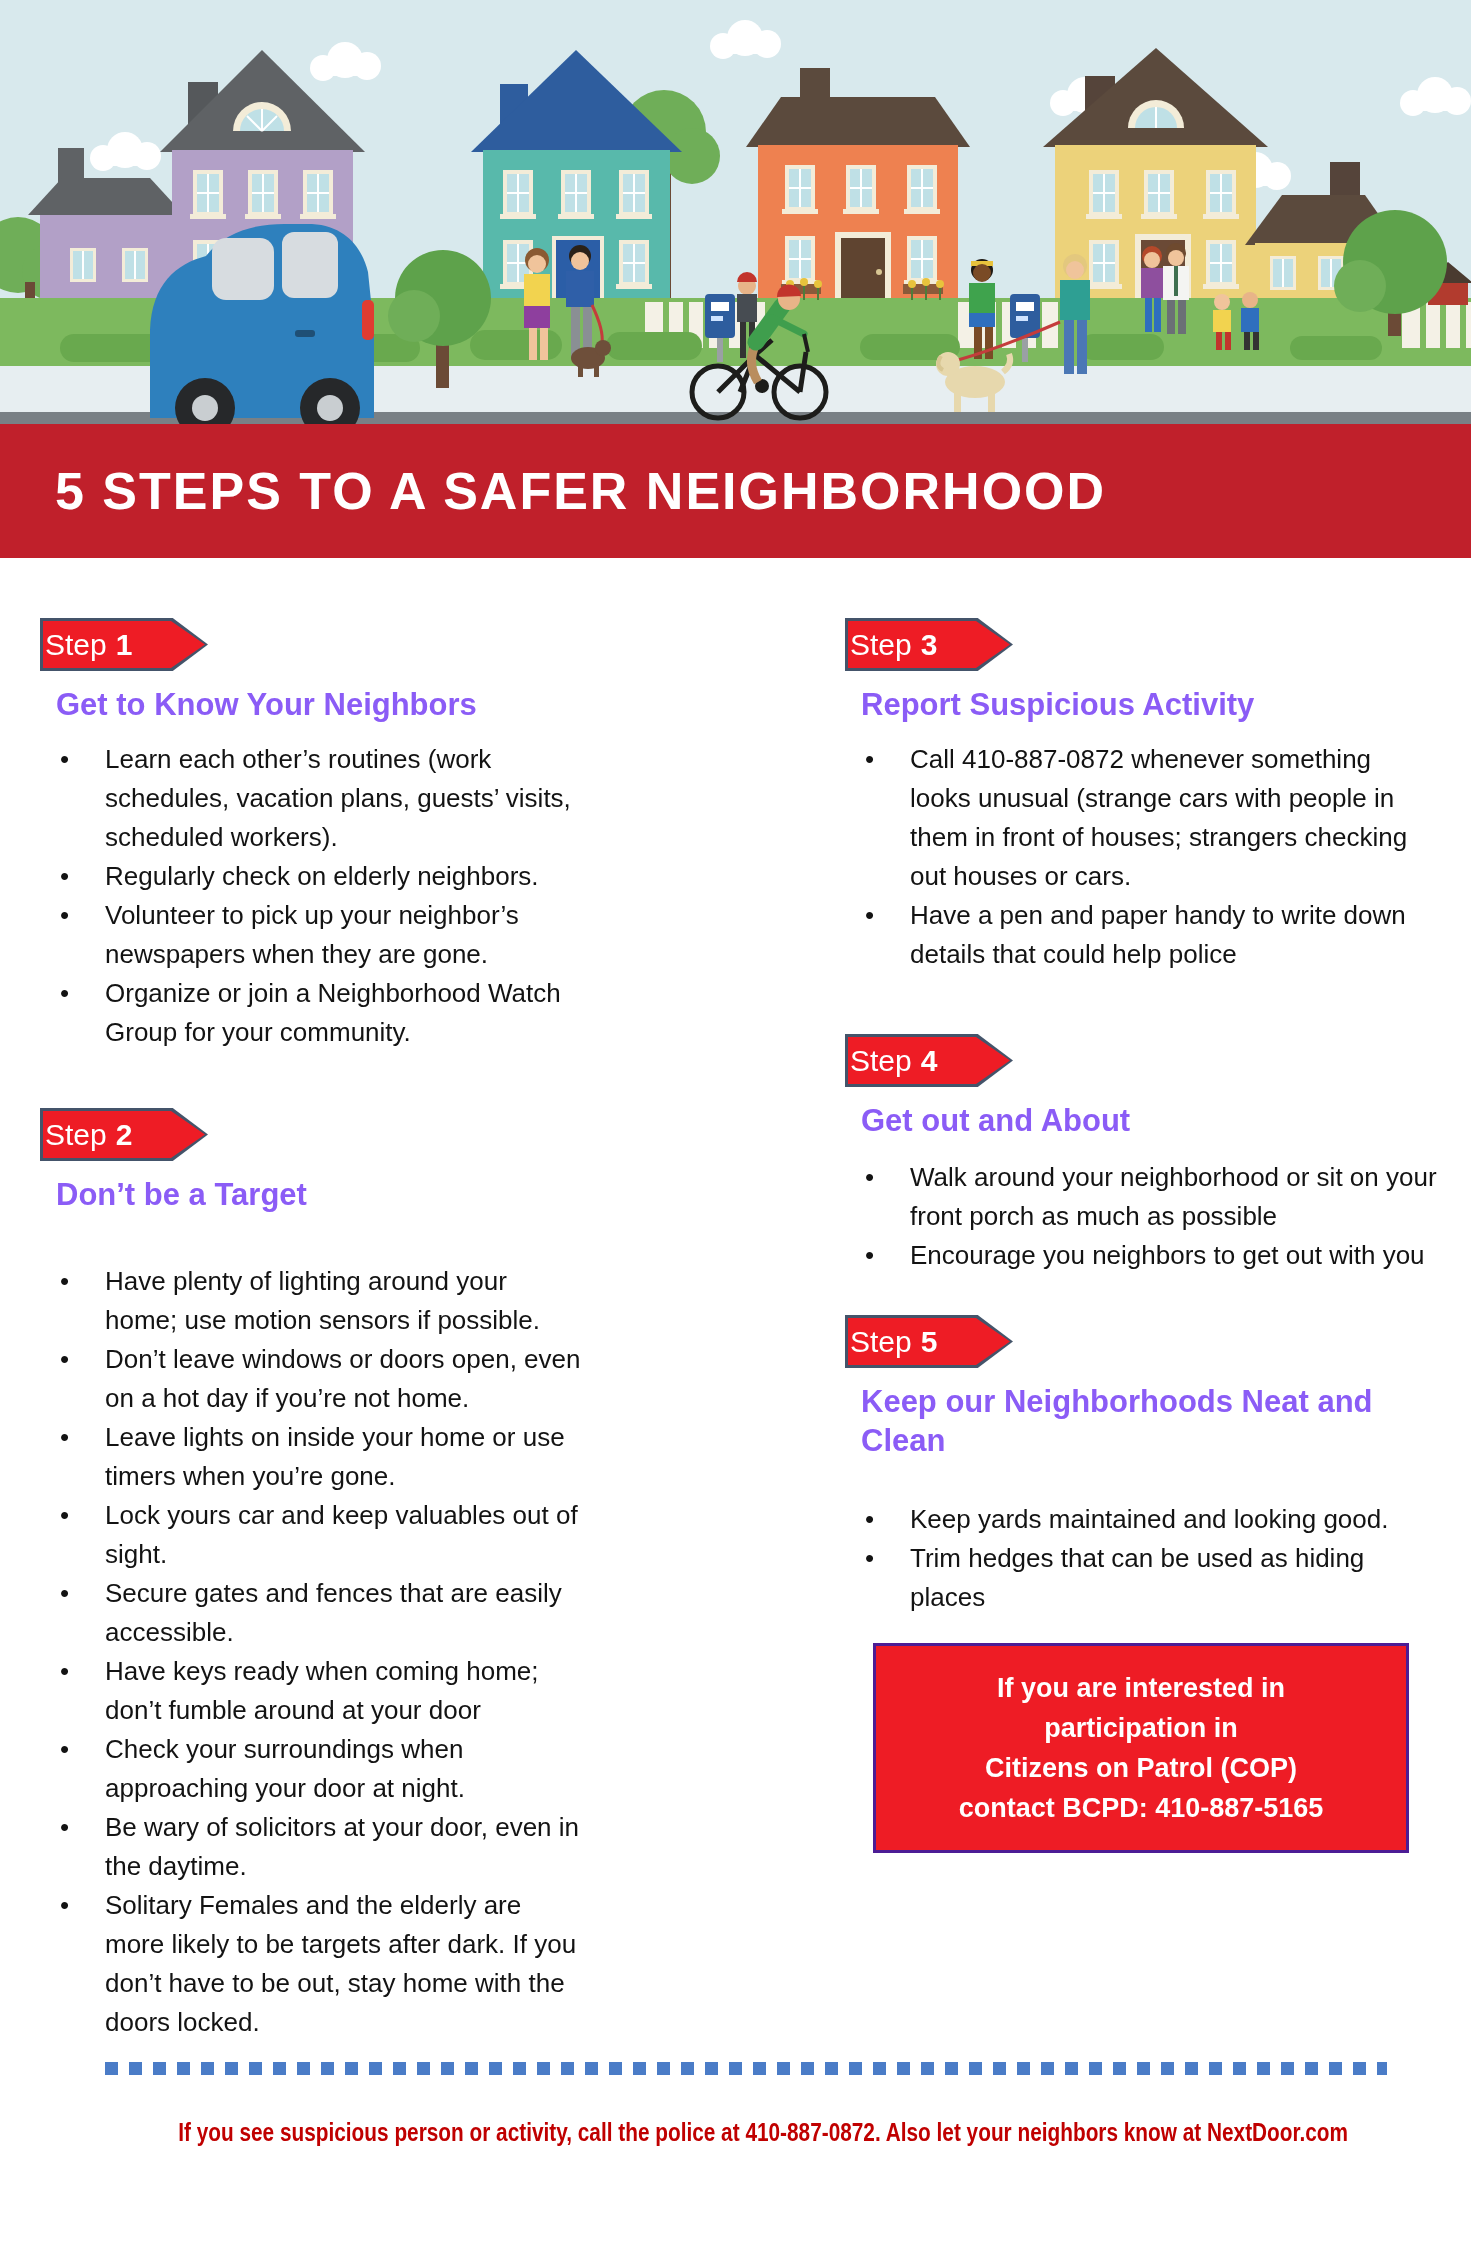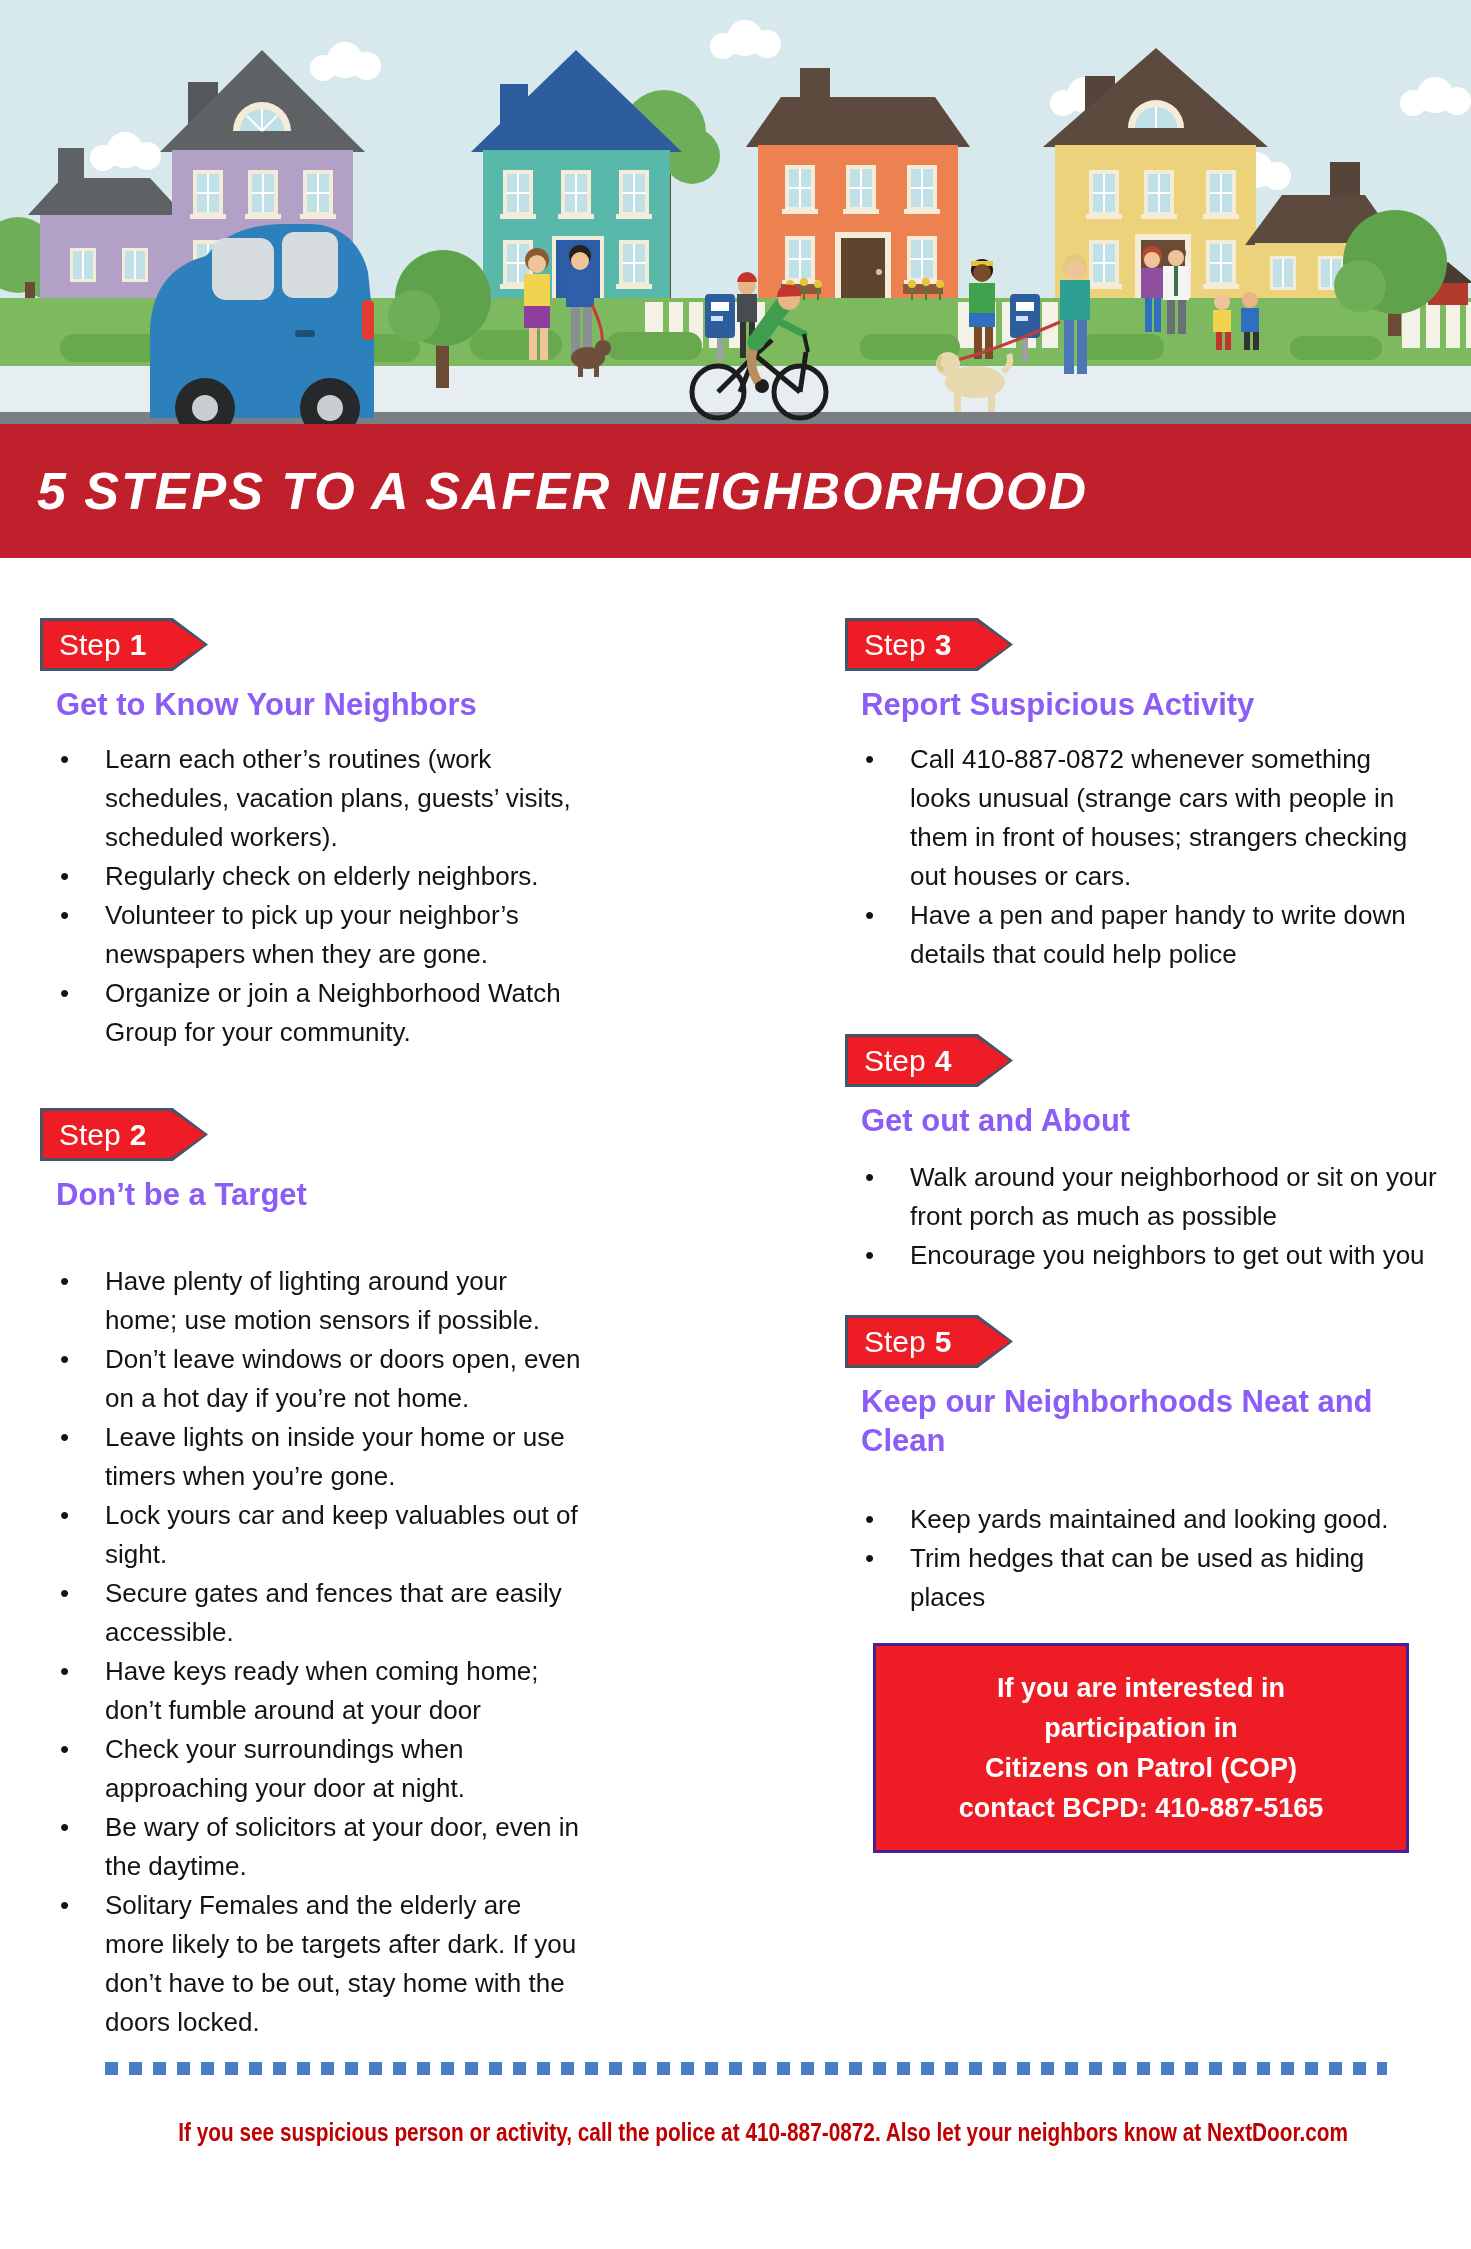--- a/index.html
+++ b/index.html
@@ -1,31 +1,31 @@
 <!DOCTYPE html>
 <html><head>
 <meta charset="utf-8">
 <style>
   html,body{margin:0;padding:0;background:#fff;}
   .page{position:relative;width:1471px;height:2249px;background:#ffffff;
         font-family:"Liberation Sans","DejaVu Sans",sans-serif;overflow:hidden;}
   .hero{display:block;width:1471px;height:424px;}
   .banner{width:1471px;height:134px;background:#c0202b;display:flex;align-items:center;}
-  .banner h1{margin:0 0 0 37px;color:#ffffff;font-size:52px;font-weight:700;letter-spacing:2px;font-style:italic;}
+  .banner h1{margin:0 0 0 55px;color:#ffffff;font-size:52px;font-weight:700;letter-spacing:2px;}
   .content{position:relative;width:1471px;height:1496px;}
   .col-left{position:absolute;left:40px;top:0;width:545px;}
   .col-right{position:absolute;left:845px;top:0;width:592px;}
   .section{margin:0;}
   .mt-60{margin-top:60px;} .mt-56{margin-top:56px;} .mt-40{margin-top:40px;}
   .badge{position:relative;width:168px;height:53px;}
   .badge .outer{position:absolute;inset:0;background:#44546a;
       clip-path:polygon(0 0,79% 0,100% 50%,79% 100%,0 100%);}
   .badge .inner{position:absolute;inset:3px;background:#ee1c25;
       clip-path:polygon(0 0,79% 0,100% 50%,79% 100%,0 100%);
-      display:flex;align-items:center;color:#fff;font-size:30px;padding-left:16px;box-sizing:border-box;}
+      display:flex;align-items:center;color:#fff;font-size:30px;padding-left:2px;box-sizing:border-box;}
   .badge .inner b{margin-left:9px;font-weight:700;}
   .step-heading{margin:14px 0 0 16px;color:#8b5cf6;font-size:31px;font-weight:700;line-height:39px;}
   ul.bullets{margin:16px 0 0 0;padding:0;list-style:none;color:#131313;font-size:26px;line-height:39px;}
   ul.bullets li{position:relative;padding-left:65px;margin:0;}
   ul.bullets li::before{content:"\2022";position:absolute;left:20px;top:0;}
   ul.bullets.gap-lg{margin-top:48px;}
   ul.bullets.gap-md{margin-top:40px;}
   ul.bullets.gap-sm{margin-top:18px;}
   .cop-box{margin:26px 0 0 28px;width:536px;box-sizing:border-box;border:3px solid #4c1d95;
       background:#ee1c25;color:#ffffff;font-size:27px;font-weight:700;line-height:40px;

